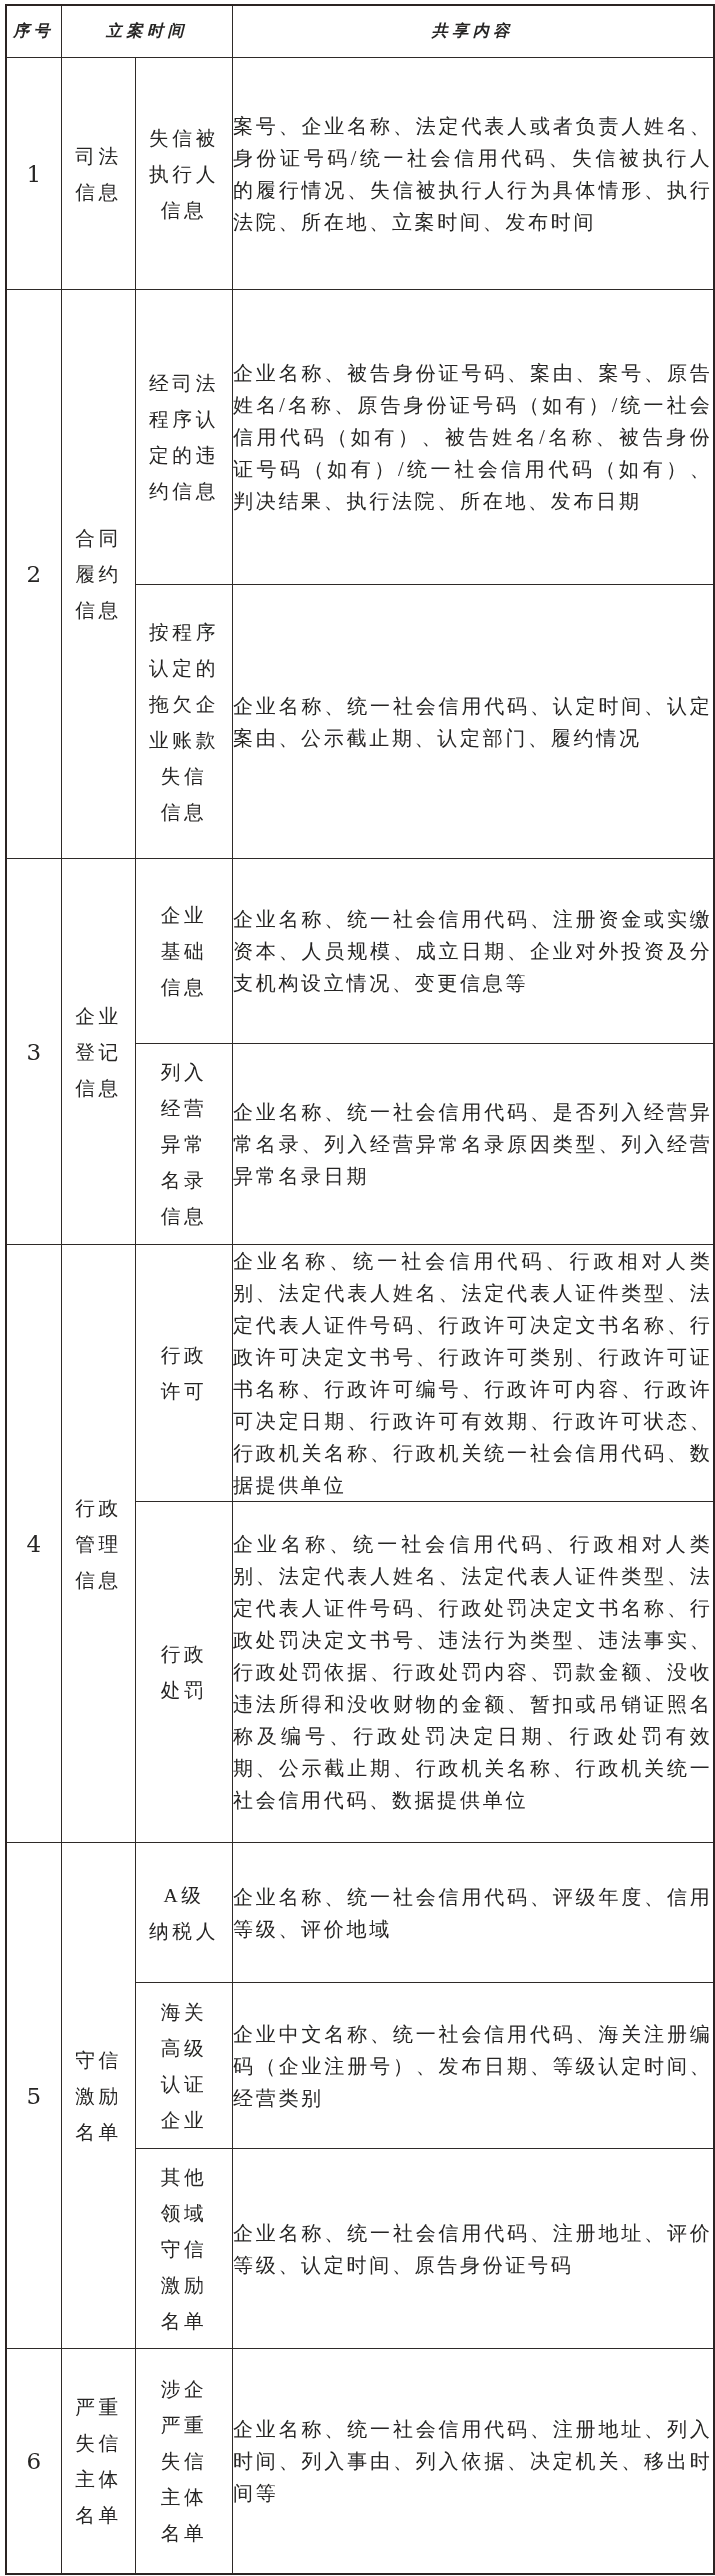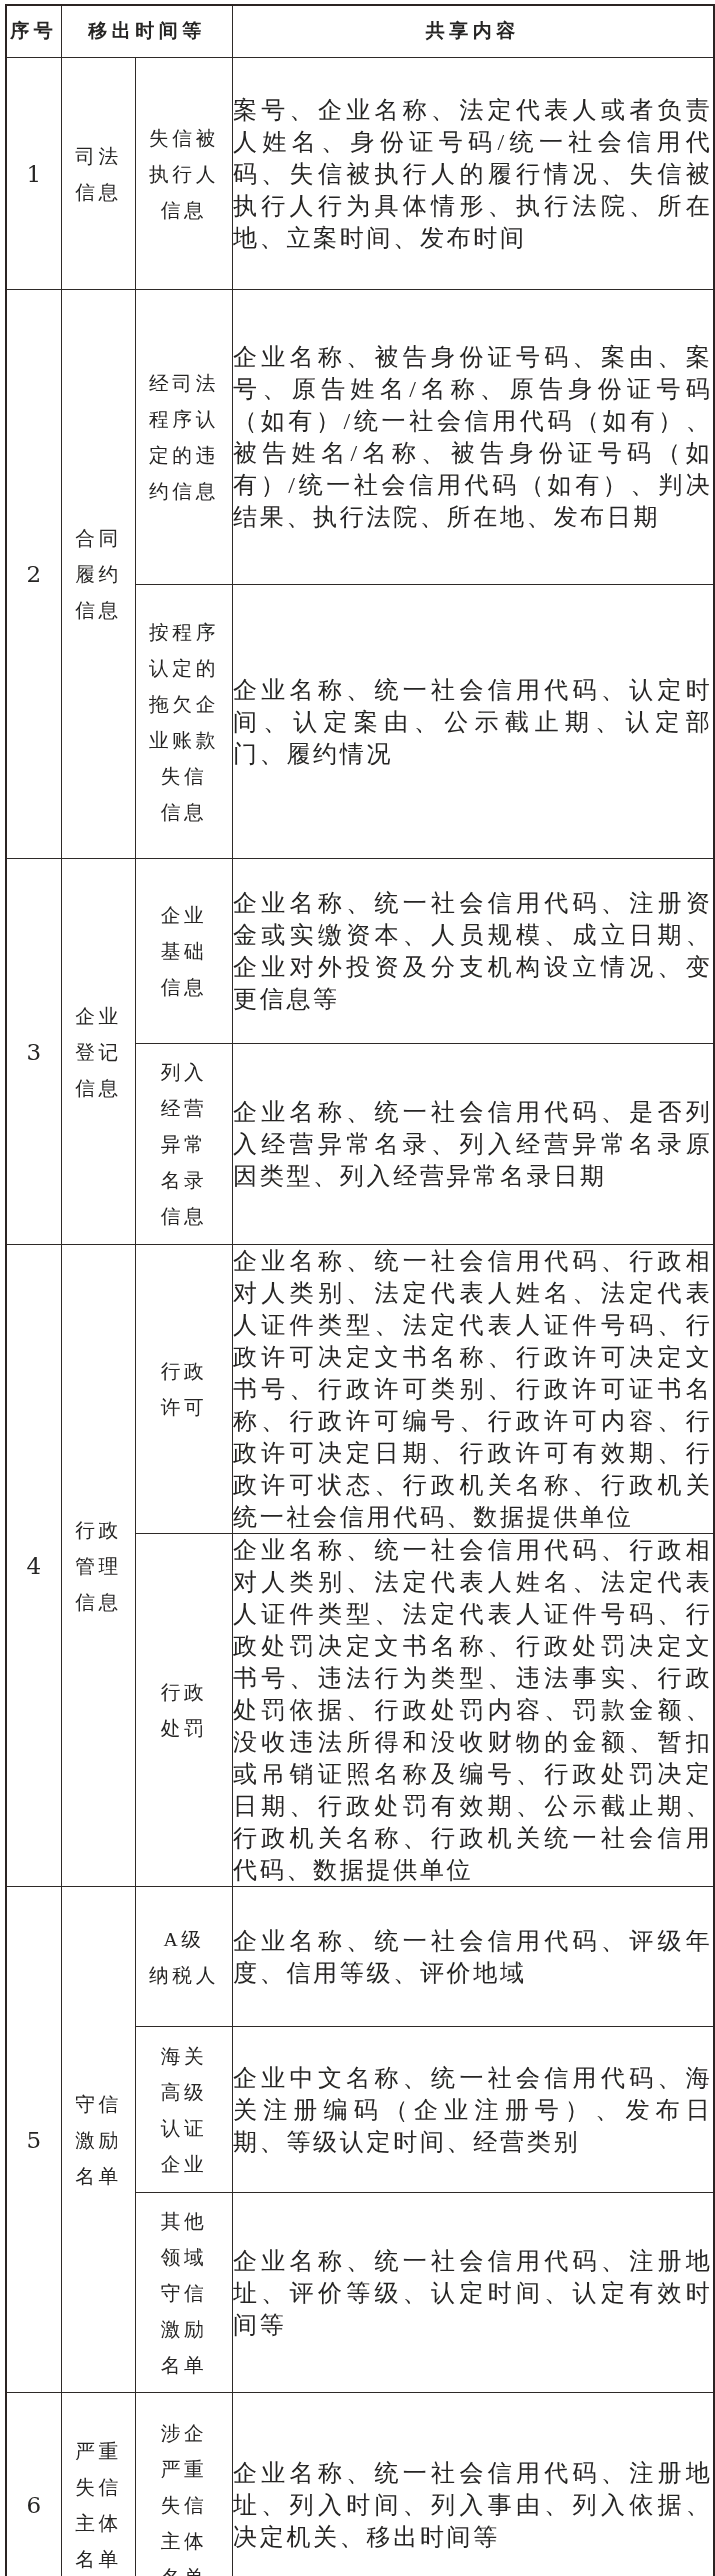--- a/index.html
+++ b/index.html
@@ -30,41 +30,42 @@
     color: #262524;
   }
   col.c-no  { width: 56px; }
   col.c-cat { width: 74px; }
   col.c-sub { width: 97px; }
   col.c-content { width: 481px; }
 
   td.head-cell {
     font-family: "Liberation Sans", sans-serif;
     font-weight: bold;
-    font-size: 19px;
+    font-size: 16px;
     color: #111111;
     text-align: center;
     letter-spacing: 4.5px;
+    font-style: italic;
   }
   td.no-cell {
     font-family: "DejaVu Serif", serif;
     font-size: 23px;
     text-align: center;
     color: #333231;
   }
   td.cat-cell, td.sub-cell {
     font-size: 19.7px;
     line-height: 36px;
     text-align: center;
     white-space: pre-line;
     letter-spacing: 3.6px;
     color: #2a2928;
   }
   td.content-cell {
-    font-size: 24px;
+    font-size: 20px;
     line-height: 32px;
     letter-spacing: 2.7px;
     text-align: justify;
     text-justify: inter-character;
     padding: 3.6px 10.7px;
     color: #2a2928;
   }
   tr.tr-header { height: 53px; }
   tr.tr-r1  { height: 232px; }
   tr.tr-r2a { height: 295px; }
@@ -86,21 +87,21 @@
     <colgroup>
       <col class="c-no">
       <col class="c-cat">
       <col class="c-sub">
       <col class="c-content">
     </colgroup>
 
     <tbody>
         <tr class="tr-header">
       <td class="head-cell">序号</td>
-      <td class="head-cell" colspan="2">移出时间等</td>
+      <td class="head-cell" colspan="2">立案时间</td>
       <td class="head-cell">共享内容</td>
     </tr>
 
     <tr class="tr-r1">
       <td class="no-cell">1</td>
       <td class="cat-cell">司法
 信息</td>
       <td class="sub-cell">失信被
 执行人
 信息</td>
@@ -177,21 +178,21 @@
 认证
 企业</td>
       <td class="content-cell">企业中文名称、统一社会信用代码、海关注册编码（企业注册号）、发布日期、等级认定时间、经营类别</td>
     </tr>
     <tr class="tr-r5c">
       <td class="sub-cell">其他
 领域
 守信
 激励
 名单</td>
-      <td class="content-cell">企业名称、统一社会信用代码、注册地址、评价等级、认定时间、认定有效时间等</td>
+      <td class="content-cell">企业名称、统一社会信用代码、注册地址、评价等级、认定时间、原告身份证号码</td>
     </tr>
 
     <tr class="tr-r6">
       <td class="no-cell">6</td>
       <td class="cat-cell">严重
 失信
 主体
 名单</td>
       <td class="sub-cell">涉企
 严重

